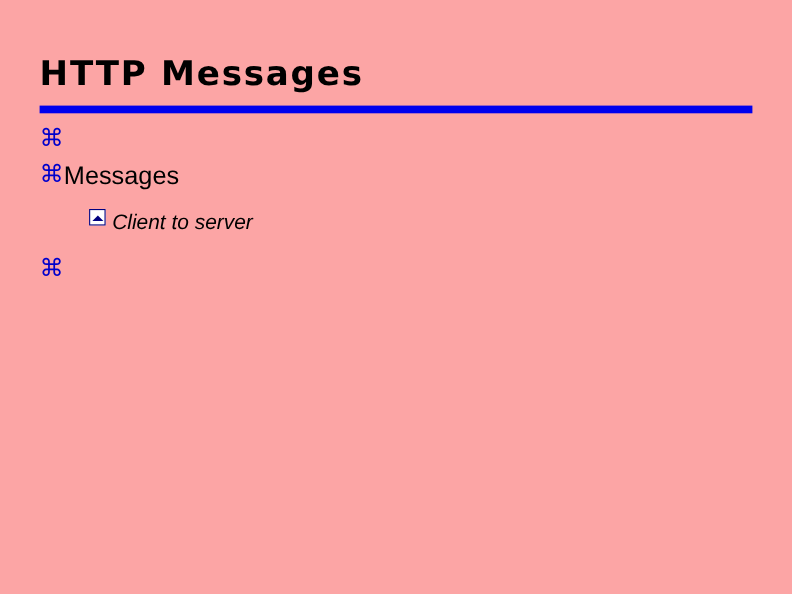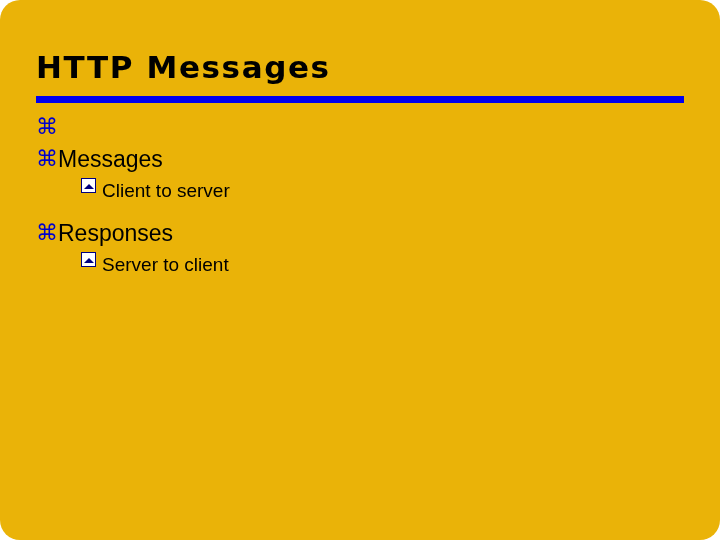--- a/index.html
+++ b/index.html
@@ -15,22 +15,21 @@
     overflow: hidden;
     position: relative;
   }
 
   .slide {
     position: absolute;
     left: 0;
     top: 0;
     width: 720px;
     height: 540px;
-    background: #eab308;
-    border-radius: 20px;
+    background: #fca5a5;
   }
 
   
   .slide-title {
     position: absolute;
     left: 36px;
     top: 48px;
     width: 648px;
     font-family: "DejaVu Sans", "Liberation Sans", sans-serif;
     font-weight: bold;
@@ -82,22 +81,23 @@
   .lvl1 .bullet-text {
     flex: 0 1 auto;
     font-size: 23px;
     line-height: 30px;
     color: #000000;
     letter-spacing: 0px;
   }
 
   
   .lvl2 {
-    margin: 4px 0 6px 45px;
+    margin: 16px 0 6px 45px;
     padding: 0;
+    font-style: italic;
   }
   .lvl2 .bullet-mark {
     flex: 0 0 auto;
     width: 21px;
     line-height: 26px;
     display: flex;
     align-items: center;
   }
   .lvl2 .bullet-text {
     flex: 0 1 auto;
@@ -154,24 +154,17 @@
       <span class="bullet-mark">
         <span class="sq-chevron"></span>
       </span>
       <span class="bullet-text">Client to server</span>
     </div>
 
     <div class="spacer-lvl1"></div>
 
     <div class="bullet-row lvl1">
       <span class="bullet-mark">⌘</span>
-      <span class="bullet-text">Responses</span>
     </div>
 
-    <div class="bullet-row lvl2">
-      <span class="bullet-mark">
-        <span class="sq-chevron"></span>
-      </span>
-      <span class="bullet-text">Server to client</span>
-    </div>
 
   </div>
 </div>
 
 </body></html>

